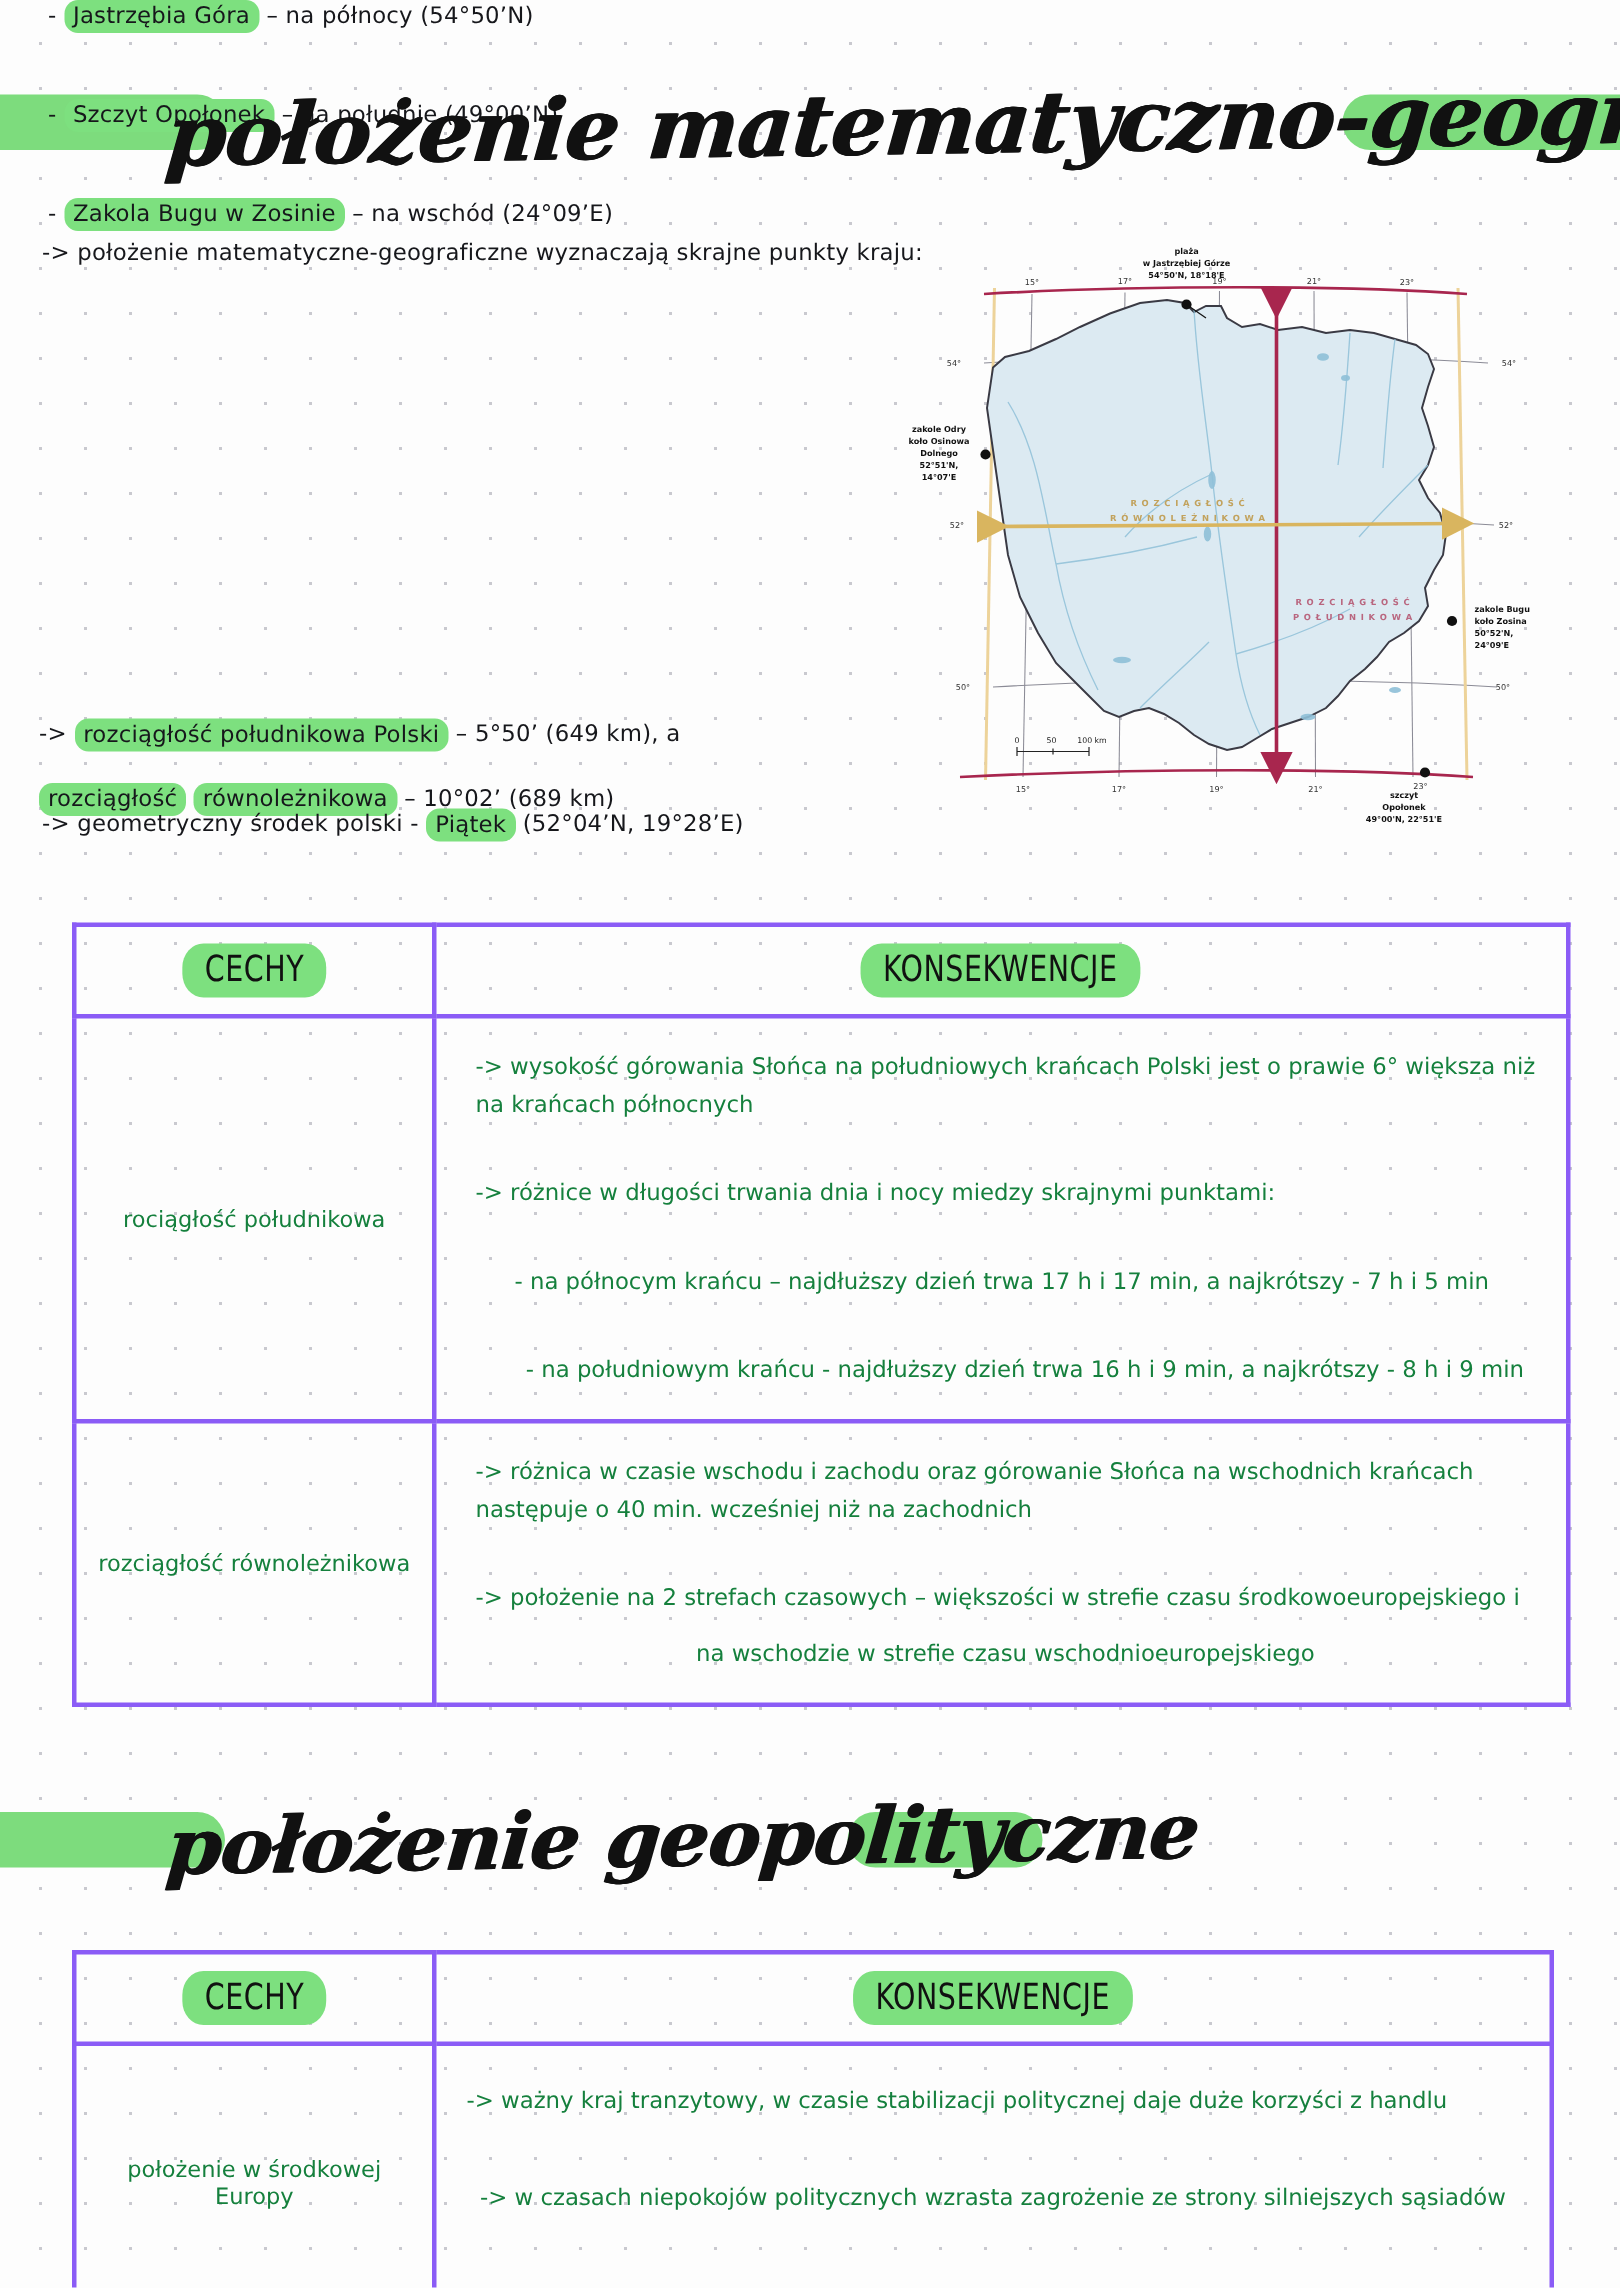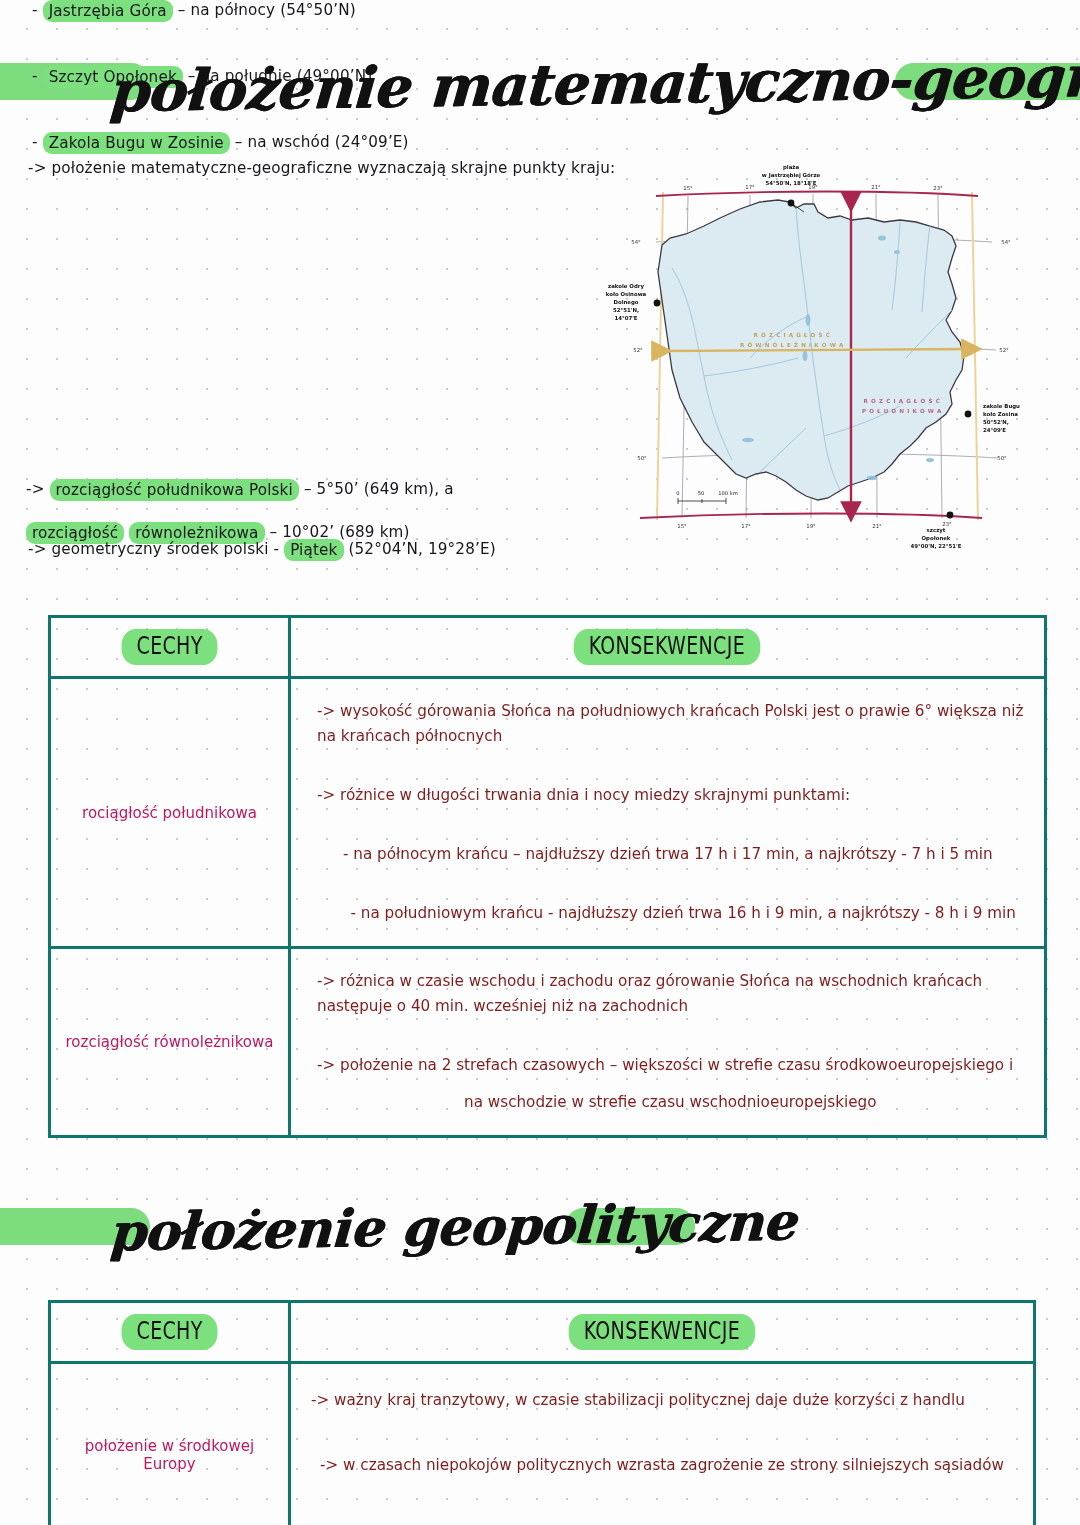--- a/index.html
+++ b/index.html
@@ -102,21 +102,21 @@
   #map-figure svg { display: block; }
 
   
   .note-table {
     position: absolute;
     border-collapse: collapse;
     table-layout: fixed;
     background: transparent;
   }
   .note-table td, .note-table th {
-    border: 3px solid #0f766e;
+    border: 3px solid #8b5cf6;
     vertical-align: middle;
     background: transparent;
   }
   .note-table .col-feature { width: 240px; }
   .note-table .col-conseq  { width: 745px; }
 
   .hdr-cell {
     height: 56px;
     text-align: center;
   }
@@ -128,28 +128,28 @@
     font-family: "DejaVu Sans Condensed", "Liberation Sans Narrow", "Liberation Sans", sans-serif;
     font-size: 24px;
     letter-spacing: 0.4px;
     color: #111;
     transform: scaleX(0.88);
   }
 
   .feature-cell {
     text-align: center;
     font-size: 15px;
-    color: #be185d;
+    color: #15803d;
     padding: 6px 8px;
   }
   .conseq-cell {
     padding: 22px 20px 22px 26px;
     font-size: 15.2px;
     line-height: 21px;
-    color: #7f1d1d;
+    color: #15803d;
   }
   .conseq-cell p { margin: 0 0 38px 0; white-space: nowrap; }
   .conseq-cell p:last-child { margin-bottom: 0; text-align: center; }
   .conseq-cell p.sub { margin-left: 26px; }
   .conseq-cell p.tight { margin-bottom: 36px; }
 
   #table-math { left: 48px; top: 615px; }
   #table-geo  { left: 48px; top: 1300px; }
   #table-geo .conseq-cell { padding: 26px 20px; }
   #table-geo .conseq-cell p { margin-bottom: 44px; }

